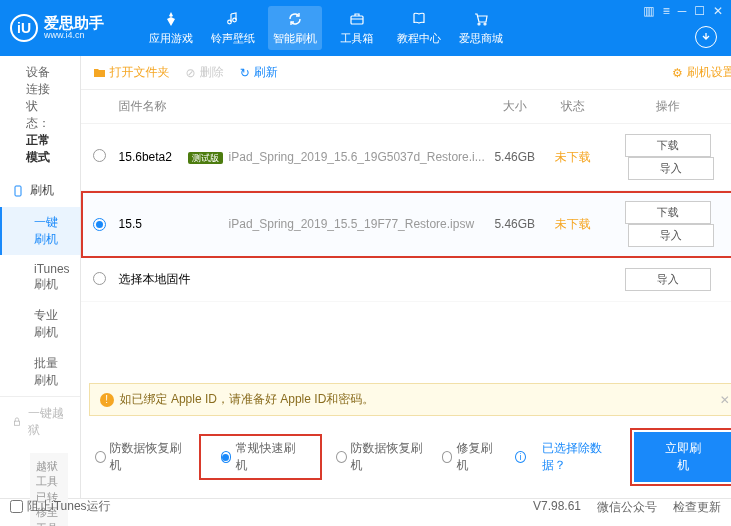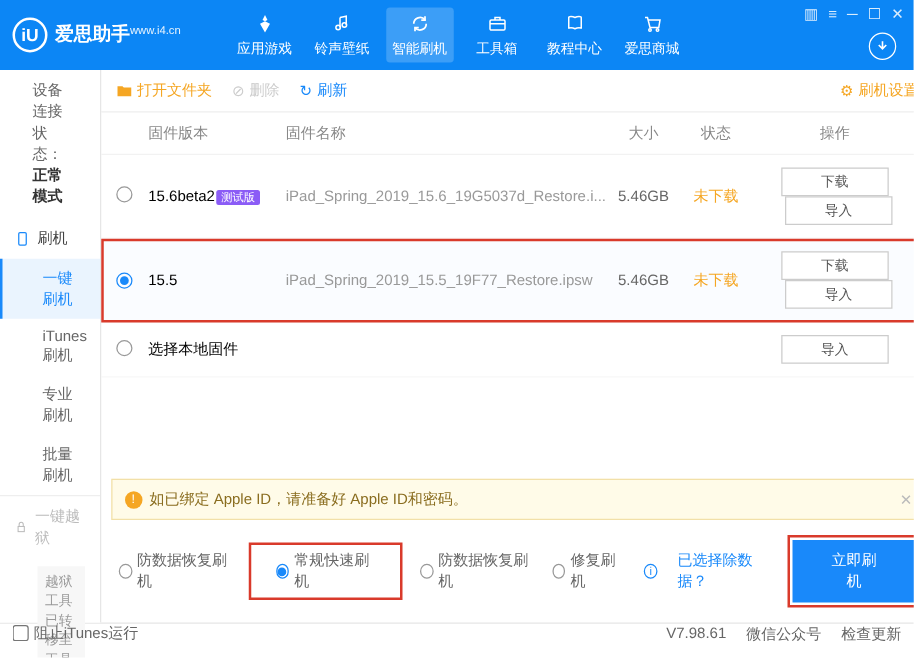--- a/index.html
+++ b/index.html
@@ -1,20 +1,20 @@
 <!DOCTYPE html>
 <html><head>
 <meta charset="utf-8">
 <style>
 *{margin:0;padding:0;box-sizing:border-box;font-family:"Microsoft YaHei",sans-serif;font-size:12px}
 body{width:731px;height:526px;background:#fff;overflow:hidden}
 .titlebar{height:56px;background:linear-gradient(#0c86f5,#0c86f5);color:#fff;display:flex;align-items:center;padding:0 10px;position:relative}
 .logo-wrap{display:flex;align-items:center;gap:6px}
 .logo-circle{width:28px;height:28px;border:2px solid #fff;border-radius:50%;display:flex;align-items:center;justify-content:center;font-weight:bold;font-size:14px}
-.logo-text{display:flex;flex-direction:row;line-height:1.1}
+.logo-text{display:flex;flex-direction:column;line-height:1.1}
 .logo-text .cn{font-size:15px;font-weight:bold}
 .logo-text .url{font-size:9px;opacity:.9}
 .nav{display:flex;margin-left:40px;gap:8px}
 .nav-item{width:54px;display:flex;flex-direction:column;align-items:center;gap:3px;padding:4px 0;cursor:pointer;border-radius:3px}
 .nav-item.active{background:rgba(255,255,255,.2)}
 .nav-icon{width:18px;height:18px;display:flex;align-items:center;justify-content:center}
 .nav-label{font-size:11px}
 .win-ctrl{position:absolute;right:8px;top:4px;display:flex;gap:8px;font-size:10px}
 .win-ctrl span{cursor:pointer;opacity:.85}
 .down-circle{position:absolute;right:14px;bottom:8px;width:22px;height:22px;border:1.5px solid #fff;border-radius:50%;display:flex;align-items:center;justify-content:center}
@@ -39,21 +39,21 @@
 .c-ver{width:110px}
 .c-name{flex:1}
 .c-size{width:60px;text-align:center}
 .c-stat{width:56px;text-align:center}
 .c-ops{width:134px;text-align:center}
 .row{display:flex;align-items:center;padding:10px 12px;border-bottom:1px solid #f7f7f7}
 .row.selected{background:#fafcff;outline:2px solid #d93a2b;outline-offset:-2px}
 .radio{width:13px;height:13px;border:1px solid #999;border-radius:50%;display:inline-flex;align-items:center;justify-content:center}
 .radio.on{border-color:#1989fa}
 .radio.on::after{content:"";width:7px;height:7px;background:#1989fa;border-radius:50%}
-.badge{background:#8b5cf6;color:#fff;font-size:9px;padding:1px 4px;border-radius:2px;margin-left:1px}
+.badge{background:#4d7c0f;color:#fff;font-size:9px;padding:1px 4px;border-radius:2px;margin-left:16px}
 .fw-name{color:#999}
 .size{color:#666}
 .stat{color:#f5a623}
 .btn{border:1px solid #ccc;background:#fff;padding:3px 31px;cursor:pointer;color:#555;font-size:11px}
 .btn+.btn{margin-left:6px}
 .filler{flex:1}
 .notice{margin:0 8px;border:1px solid #f2e0a8;background:#fffbe8;padding:7px 10px;display:flex;align-items:center;gap:6px;color:#8a6d1f;position:relative}
 .notice .warn{width:14px;height:14px;background:#f5a623;border-radius:50%;color:#fff;display:flex;align-items:center;justify-content:center;font-size:10px}
 .notice .x{position:absolute;right:8px;color:#bbb;cursor:pointer}
 .opts{margin:8px;border:0;padding:8px 6px;display:flex;align-items:center;gap:16px}
@@ -201,21 +201,20 @@
           <span>↻</span>
           <span>刷新</span>
         </div>
       <div class="tb-right">
           <span>⚙</span>
           <span>刷机设置</span>
         </div>
     </div>
     <div class="tbl-head">
       <div class="c-sel"></div>
-      <div class="c-ver">固件版本</div>
       <div class="c-name">固件名称</div>
       <div class="c-size">大小</div>
       <div class="c-stat">状态</div>
       <div class="c-ops">操作</div>
     </div>
 
     <div class="row">
       <div class="c-sel"><span class="radio"></span></div>
       <div class="c-ver"><span>15.6beta2</span><span class="badge">测试版</span></div>
       <div class="c-name fw-name">iPad_Spring_2019_15.6_19G5037d_Restore.i...</div>

